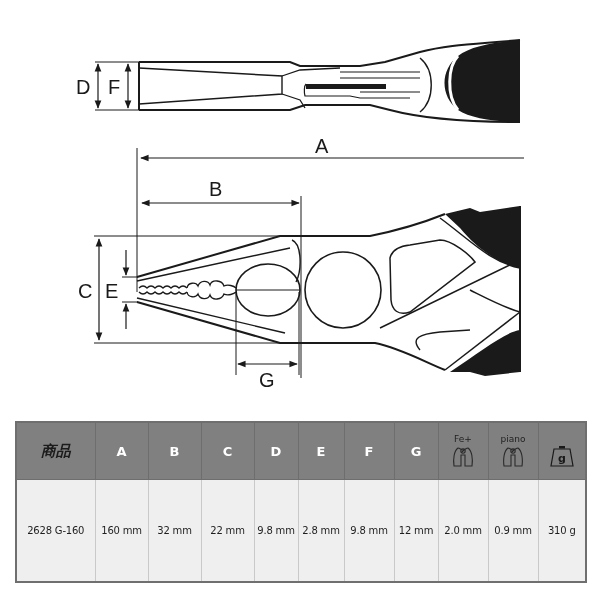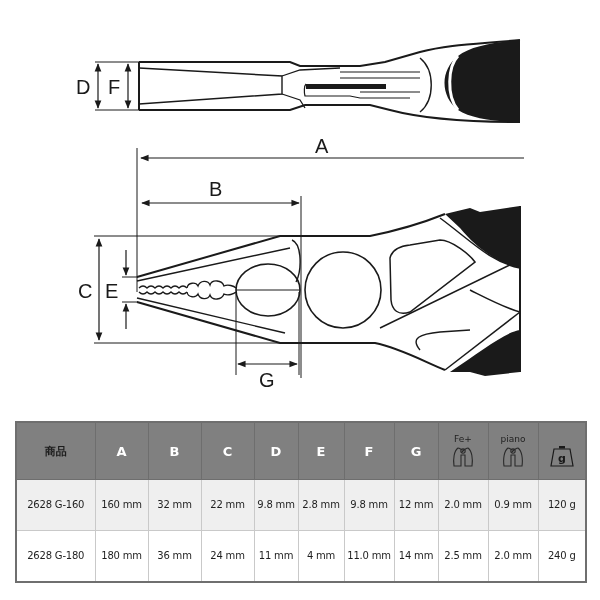--- a/index.html
+++ b/index.html
@@ -7,21 +7,21 @@
          font-family: "Liberation Sans", "DejaVu Sans", sans-serif; }
   #drawing { position: absolute; left: 0; top: 0; width: 600px; height: 410px; }
   #drawing .dimlabel { font-family: "Liberation Sans", sans-serif; font-size: 20px; fill: #1a1a1a; }
   table.spec { position: absolute; left: 15px; top: 421px; width: 570px; height: 162px;
                border-collapse: collapse; table-layout: fixed;
                border: 2px solid #6f6f6f; }
   table.spec th, table.spec td { border: 1px solid #c9c9c9; text-align: center; padding: 0;
                font-family: "DejaVu Sans", sans-serif; white-space: nowrap; }
   table.spec thead th { background: #808080; color: #ffffff; height: 56px; font-weight: bold;
                font-size: 13px; border-color: #6e6e6e; vertical-align: middle; }
-  table.spec thead th.first { color: #1c1c1c; font-size: 11px; }
+  table.spec thead th.first { color: #1c1c1c; font-size: 15px; font-style: italic; }
   table.spec tbody td { height: 34px; font-size: 10px; font-weight: normal; color: #1e1e1e; letter-spacing: -0.2px; margin-top: 41px; }
   table.spec tbody tr:nth-child(odd) td { background: #efefef; }
   table.spec tbody tr:nth-child(even) td { background: #ffffff; }
   .hicon { display: flex; flex-direction: column; align-items: center; justify-content: center; gap: 1px; }
   .hicon .cap { font-weight: normal; font-size: 9px; color: #222; font-family: "DejaVu Sans", sans-serif; }
   .hicon svg { display: block; }
 </style>
 </head>
 <body>
 
@@ -179,29 +179,16 @@
       <td>2628 G-160</td>
       <td>160 mm</td>
       <td>32 mm</td>
       <td>22 mm</td>
       <td>9.8 mm</td>
       <td>2.8 mm</td>
       <td>9.8 mm</td>
       <td>12 mm</td>
       <td>2.0 mm</td>
       <td>0.9 mm</td>
-      <td>120 g</td>
-    </tr>
-    <tr>
-      <td>2628 G-180</td>
-      <td>180 mm</td>
-      <td>36 mm</td>
-      <td>24 mm</td>
-      <td>11 mm</td>
-      <td>4 mm</td>
-      <td>11.0 mm</td>
-      <td>14 mm</td>
-      <td>2.5 mm</td>
-      <td>2.0 mm</td>
-      <td>240 g</td>
+      <td>310 g</td>
     </tr>
   </tbody>
 </table>
 
 </body></html>

